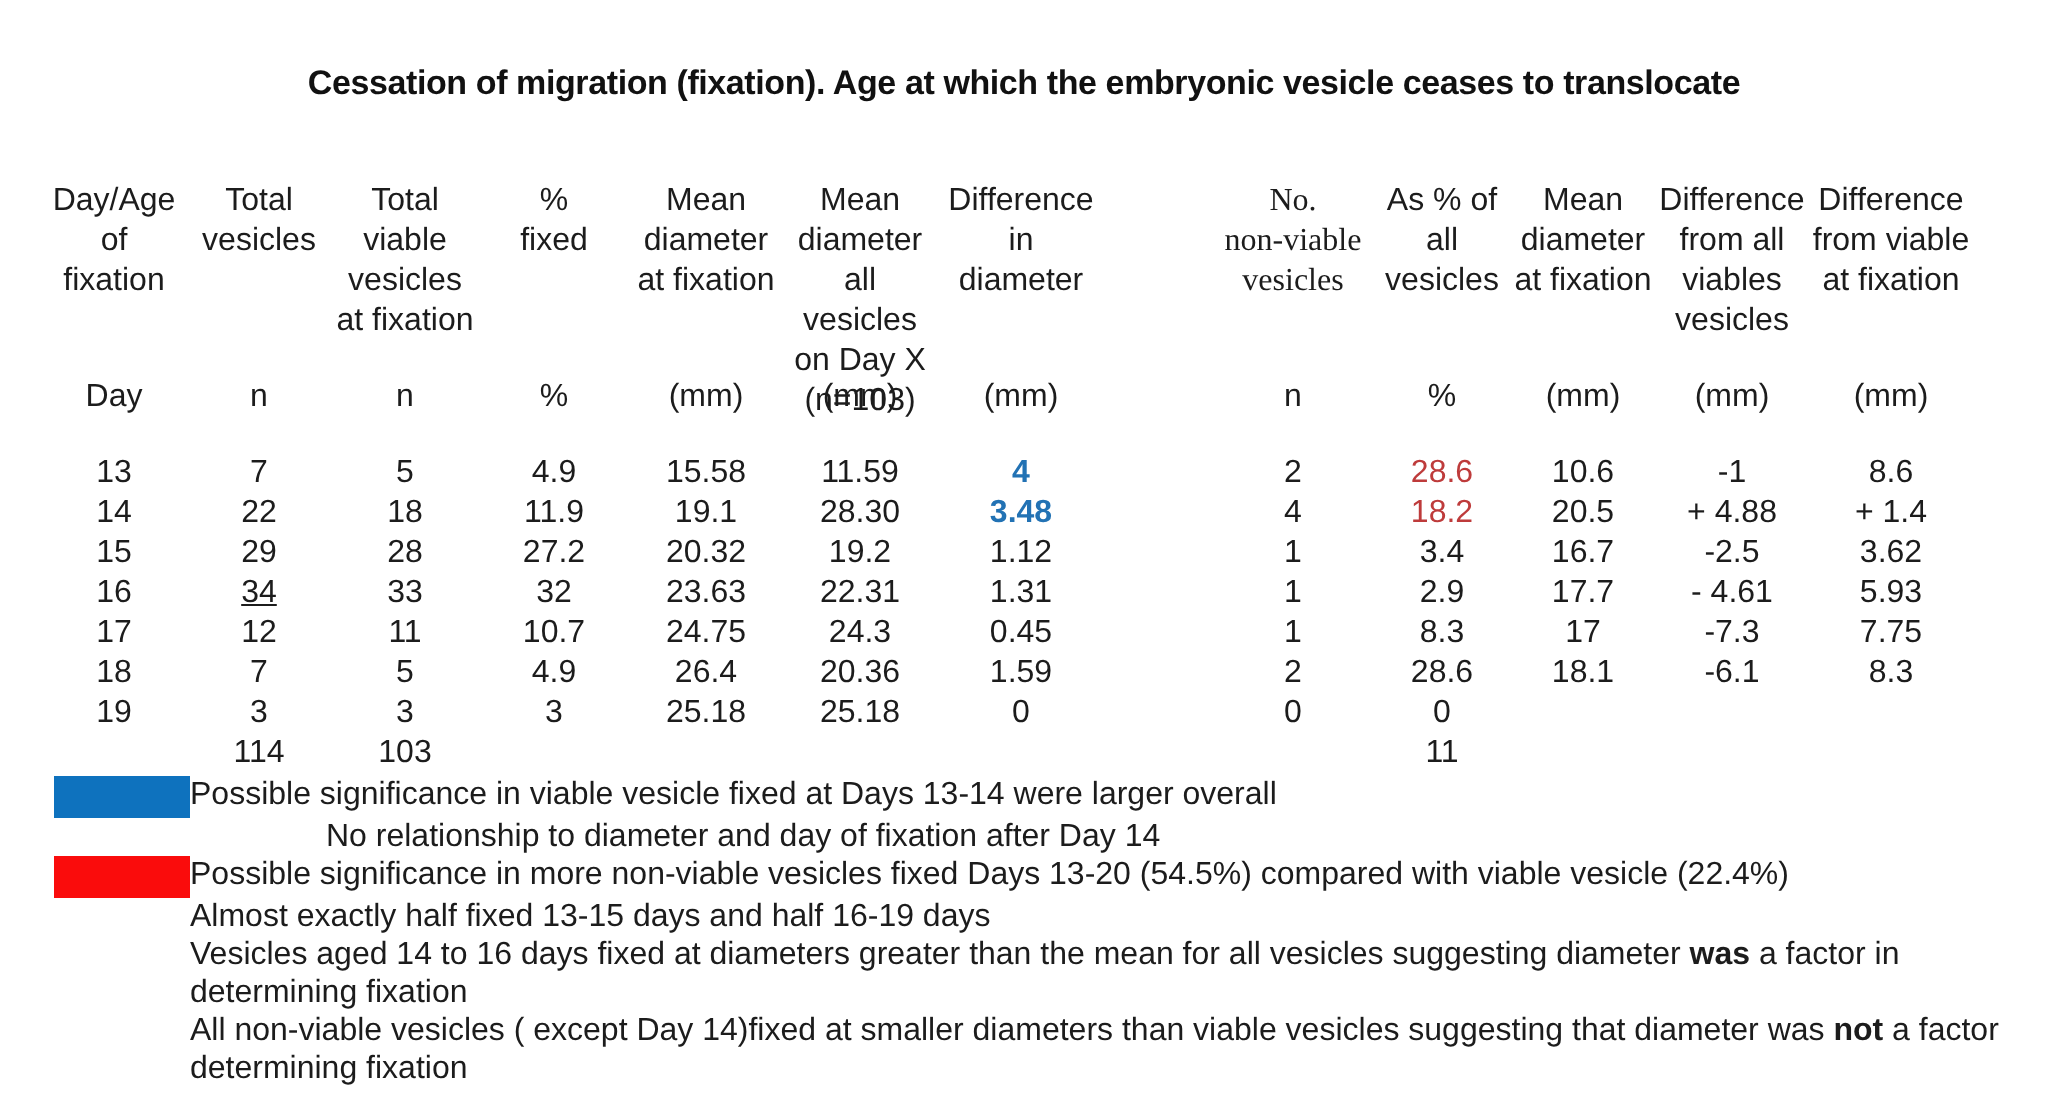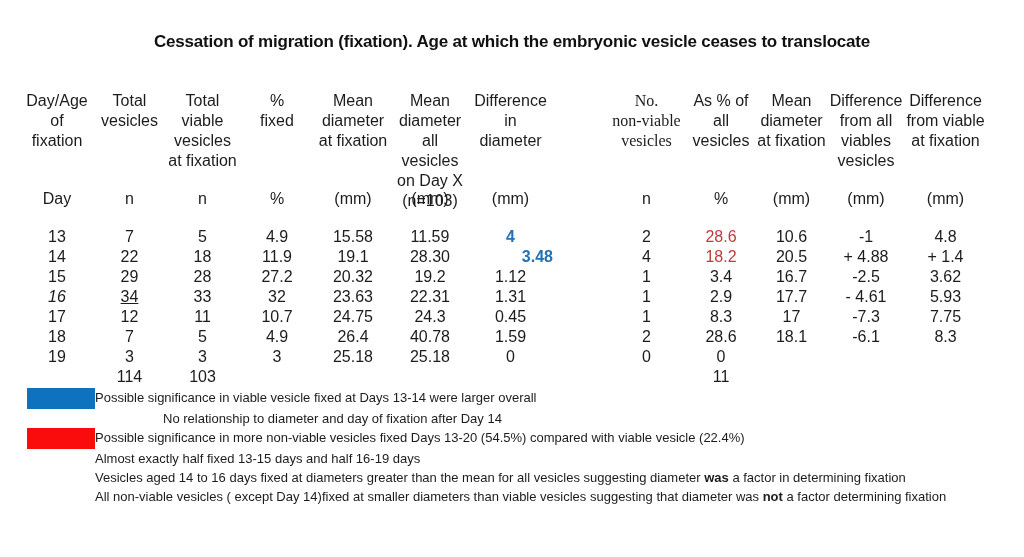--- a/index.html
+++ b/index.html
@@ -34,21 +34,21 @@
     text-align: center;
     line-height: 20px;
     white-space: pre-line;
   }
   .hcell { align-self: start; }
   .c-blue { color: var(--blue-text); font-weight: bold; }
   .c-red  { color: var(--red-text); }
   #notes {
     position: absolute;
     left: 27px; top: 388px;
-    font-size: 13px;
+    font-size: 16px;
     line-height: 19px;
   }
   .note-row { display: flex; align-items: flex-start; min-height: 19px; }
   .gutter { flex: 0 0 68px; width: 68px; height: 19px; }
   .swatch { height: 21px; width: 66px; }
   .swatch-blue { background: var(--swatch-blue); }
   .swatch-red  { background: var(--swatch-red); }
   .note-text { width: 915px; }
   .note-text.indent { padding-left: 68px; }
   .note-text b { font-weight: bold; }
@@ -113,46 +113,46 @@
       <div class="cell" style="grid-area: 4 / 2;">7</div>
       <div class="cell" style="grid-area: 4 / 3;">5</div>
       <div class="cell" style="grid-area: 4 / 4;">4.9</div>
       <div class="cell" style="grid-area: 4 / 5;">15.58</div>
       <div class="cell" style="grid-area: 4 / 6;">11.59</div>
       <div class="cell c-blue" style="grid-area: 4 / 7;">4</div>
       <div class="cell" style="grid-area: 4 / 9;">2</div>
       <div class="cell c-red" style="grid-area: 4 / 10;">28.6</div>
       <div class="cell" style="grid-area: 4 / 11;">10.6</div>
       <div class="cell" style="grid-area: 4 / 12;">-1</div>
-      <div class="cell" style="grid-area: 4 / 13;">4.8</div>
+      <div class="cell" style="grid-area: 4 / 13;">8.6</div>
       <div class="cell" style="grid-area: 5 / 1;">14</div>
       <div class="cell" style="grid-area: 5 / 2;">22</div>
       <div class="cell" style="grid-area: 5 / 3;">18</div>
       <div class="cell" style="grid-area: 5 / 4;">11.9</div>
       <div class="cell" style="grid-area: 5 / 5;">19.1</div>
       <div class="cell" style="grid-area: 5 / 6;">28.30</div>
-      <div class="cell c-blue" style="grid-area: 5 / 7; text-align: right;">3.48</div>
+      <div class="cell c-blue" style="grid-area: 5 / 7;">3.48</div>
       <div class="cell" style="grid-area: 5 / 9;">4</div>
       <div class="cell c-red" style="grid-area: 5 / 10;">18.2</div>
       <div class="cell" style="grid-area: 5 / 11;">20.5</div>
       <div class="cell" style="grid-area: 5 / 12;">+ 4.88</div>
       <div class="cell" style="grid-area: 5 / 13;">+ 1.4</div>
       <div class="cell" style="grid-area: 6 / 1;">15</div>
       <div class="cell" style="grid-area: 6 / 2;">29</div>
       <div class="cell" style="grid-area: 6 / 3;">28</div>
       <div class="cell" style="grid-area: 6 / 4;">27.2</div>
       <div class="cell" style="grid-area: 6 / 5;">20.32</div>
       <div class="cell" style="grid-area: 6 / 6;">19.2</div>
       <div class="cell" style="grid-area: 6 / 7;">1.12</div>
       <div class="cell" style="grid-area: 6 / 9;">1</div>
       <div class="cell" style="grid-area: 6 / 10;">3.4</div>
       <div class="cell" style="grid-area: 6 / 11;">16.7</div>
       <div class="cell" style="grid-area: 6 / 12;">-2.5</div>
       <div class="cell" style="grid-area: 6 / 13;">3.62</div>
-      <div class="cell" style="grid-area: 7 / 1; font-style: italic;">16</div>
+      <div class="cell" style="grid-area: 7 / 1;">16</div>
       <div class="cell" style="grid-area: 7 / 2; text-decoration: underline;">34</div>
       <div class="cell" style="grid-area: 7 / 3;">33</div>
       <div class="cell" style="grid-area: 7 / 4;">32</div>
       <div class="cell" style="grid-area: 7 / 5;">23.63</div>
       <div class="cell" style="grid-area: 7 / 6;">22.31</div>
       <div class="cell" style="grid-area: 7 / 7;">1.31</div>
       <div class="cell" style="grid-area: 7 / 9;">1</div>
       <div class="cell" style="grid-area: 7 / 10;">2.9</div>
       <div class="cell" style="grid-area: 7 / 11;">17.7</div>
       <div class="cell" style="grid-area: 7 / 12;">- 4.61</div>
@@ -167,21 +167,21 @@
       <div class="cell" style="grid-area: 8 / 9;">1</div>
       <div class="cell" style="grid-area: 8 / 10;">8.3</div>
       <div class="cell" style="grid-area: 8 / 11;">17</div>
       <div class="cell" style="grid-area: 8 / 12;">-7.3</div>
       <div class="cell" style="grid-area: 8 / 13;">7.75</div>
       <div class="cell" style="grid-area: 9 / 1;">18</div>
       <div class="cell" style="grid-area: 9 / 2;">7</div>
       <div class="cell" style="grid-area: 9 / 3;">5</div>
       <div class="cell" style="grid-area: 9 / 4;">4.9</div>
       <div class="cell" style="grid-area: 9 / 5;">26.4</div>
-      <div class="cell" style="grid-area: 9 / 6;">40.78</div>
+      <div class="cell" style="grid-area: 9 / 6;">20.36</div>
       <div class="cell" style="grid-area: 9 / 7;">1.59</div>
       <div class="cell" style="grid-area: 9 / 9;">2</div>
       <div class="cell" style="grid-area: 9 / 10;">28.6</div>
       <div class="cell" style="grid-area: 9 / 11;">18.1</div>
       <div class="cell" style="grid-area: 9 / 12;">-6.1</div>
       <div class="cell" style="grid-area: 9 / 13;">8.3</div>
       <div class="cell" style="grid-area: 10 / 1;">19</div>
       <div class="cell" style="grid-area: 10 / 2;">3</div>
       <div class="cell" style="grid-area: 10 / 3;">3</div>
       <div class="cell" style="grid-area: 10 / 4;">3</div>

